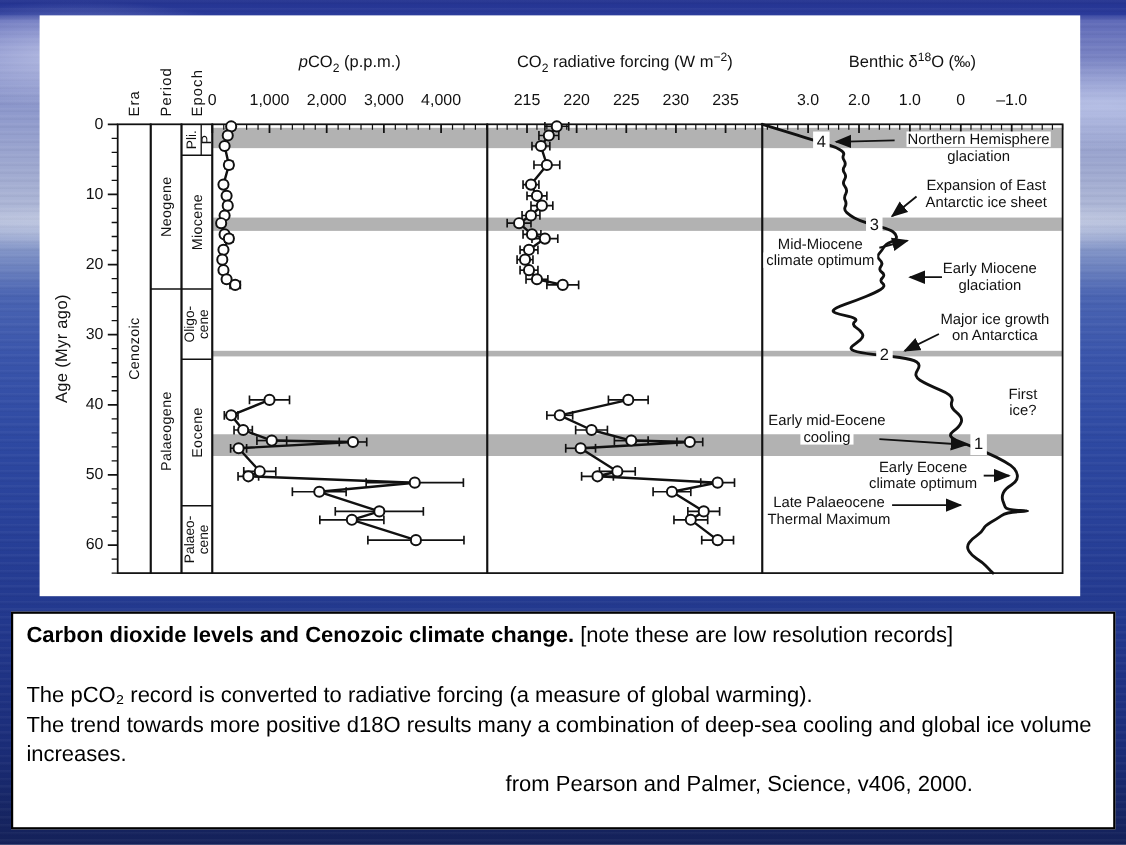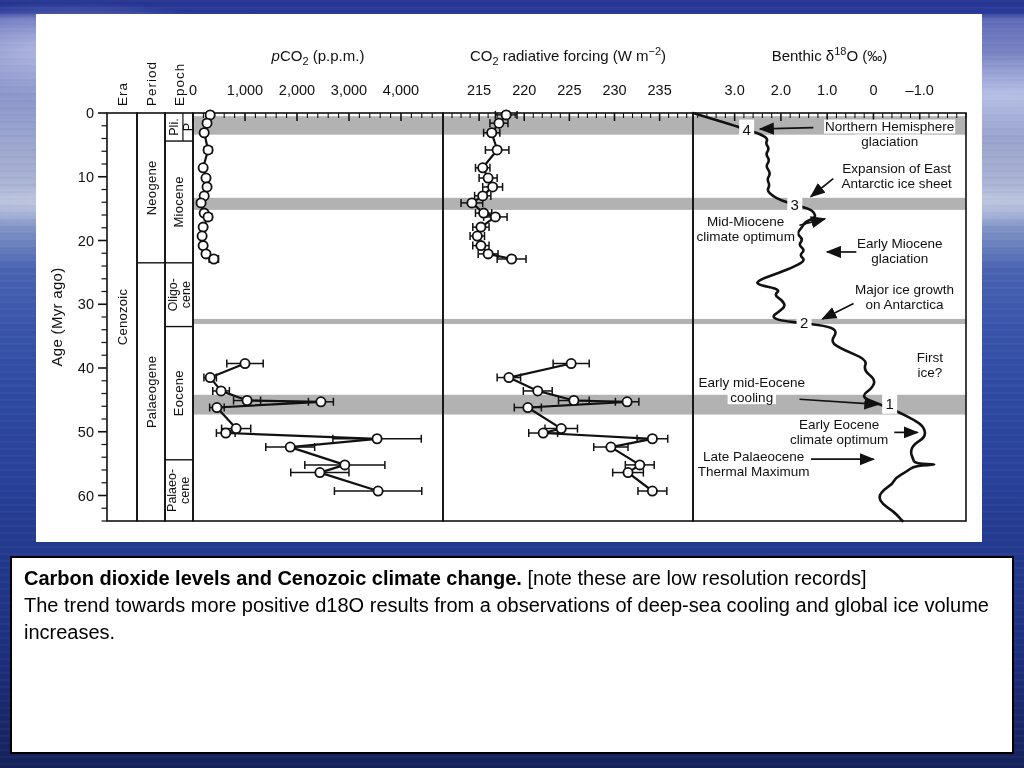--- a/index.html
+++ b/index.html
@@ -505,16 +505,18 @@
         <rect x="665.8652542372881" y="435.7625" width="103.5" height="14" fill="#fff"></rect>
         <rect x="665.8652542372881" y="450.7625" width="103.5" height="14" fill="#fff"></rect>
         <text x="717.6152542372881" y="442.7625" fill="#111111" font-size="13.5" font-family="&quot;Liberation Sans&quot;,sans-serif" text-anchor="middle" dominant-baseline="central">Late Palaeocene</text>
         <text x="717.6152542372881" y="457.7625" fill="#111111" font-size="13.5" font-family="&quot;Liberation Sans&quot;,sans-serif" text-anchor="middle" dominant-baseline="central">Thermal Maximum</text>
         <line x1="774.9915254237288" y1="445.16249999999997" x2="837.457627118644" y2="445.16249999999997" stroke="#111111" stroke-width="1.7" marker-end="url(#arw)"></line>
       </svg>
   </div>
 
   <div class="caption">
     <p><b>Carbon dioxide levels and Cenozoic climate change.</b><span>  [note these are low resolution records]</span></p>
-    <p>The trend towards more positive d18O results from a observations of deep-sea cooling and global ice volume increases.</p>
+    <p class="cap-first">The pCO₂ record is converted to radiative forcing (a measure of global warming).</p>
+    <p>The trend towards more positive d18O results many a combination of deep-sea cooling and global ice volume increases.</p>
+    <p class="cap-attr">from Pearson and Palmer, Science, v406, 2000.</p>
   </div>
 
 </div>
 
 </body></html>

